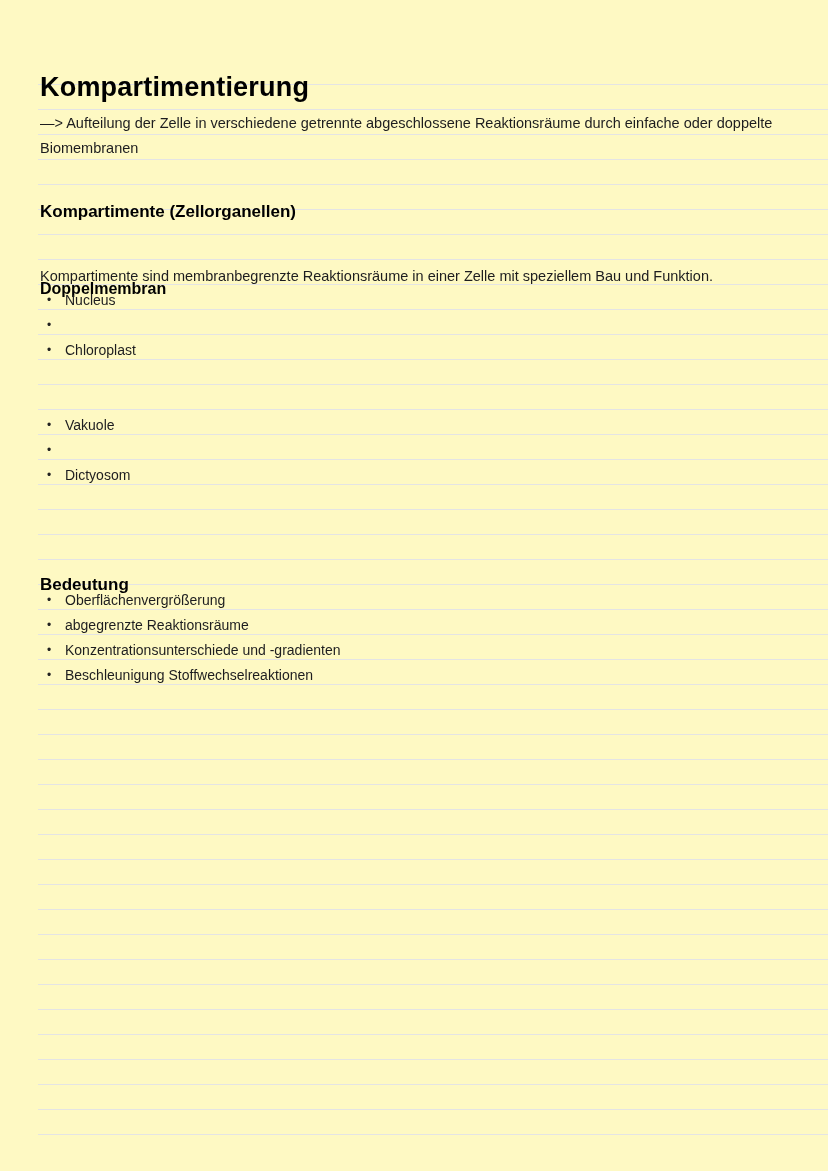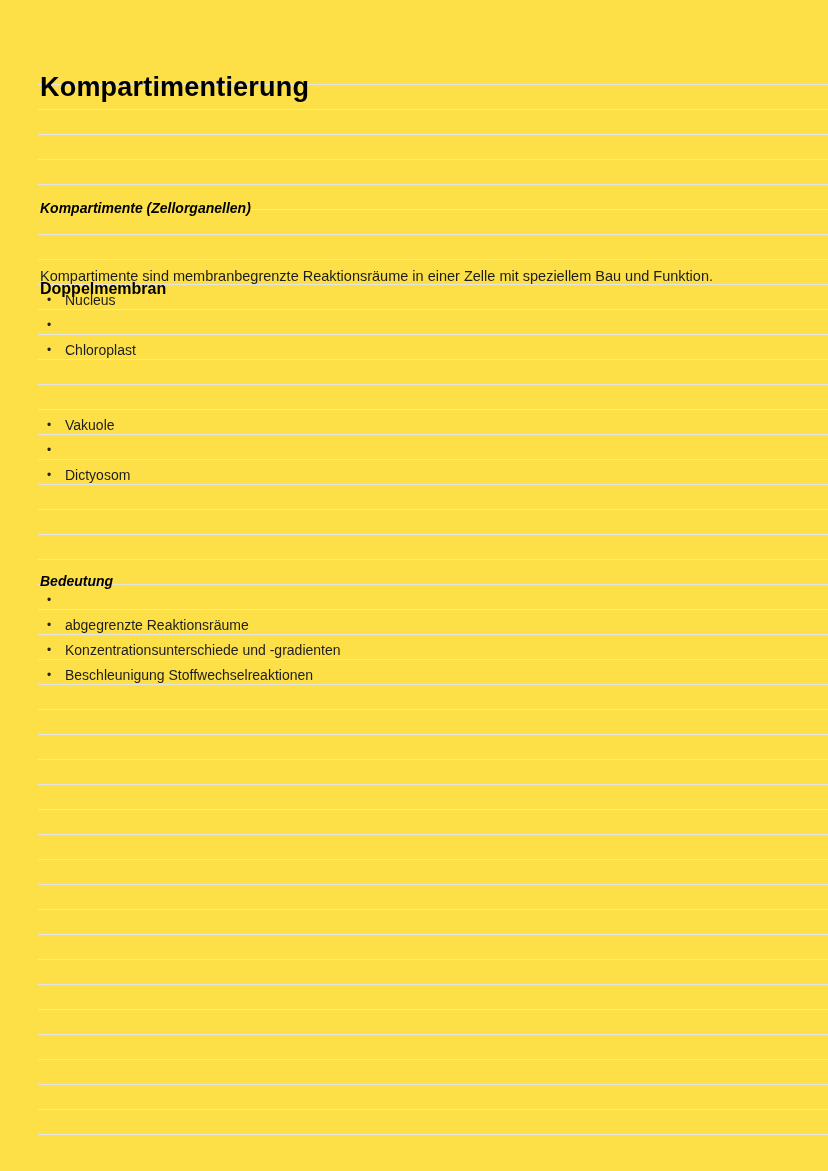--- a/index.html
+++ b/index.html
@@ -8,21 +8,21 @@
     background: #ffffff;
   }
   body {
     font-family: "Liberation Sans", sans-serif;
     color: #1d1d1f;
   }
   .page {
     position: relative;
     width: 828px;
     height: 1171px;
-    background: #fde047;
+    background: #fef9c3;
     overflow: hidden;
   }
   
   .ruling {
     position: absolute;
     left: 38px;
     right: 0;
     top: 84px;
     height: 1052px;
     background: repeating-linear-gradient(
@@ -45,24 +45,23 @@
     letter-spacing: 0.2px;
   }
   .intro {
     top: 96px;
     max-width: 758px;
     font-size: 14.5px;
     line-height: 25px;
     color: #1d1d1f;
   }
   .h2 {
-    font-size: 14px;
+    font-size: 17px;
     font-weight: 700;
     color: #000000;
-    font-style: italic;
   }
   .pos-h2a { top: 188px; }
   .pos-h2b { top: 561px; }
   .body-text {
     top: 216px;
     font-size: 14.5px;
     line-height: 25px;
     color: #1d1d1f;
     margin-top: 48px;
   }
@@ -101,20 +100,21 @@
 </style>
 </head>
 <body>
 
 <div class="page">
 
   <div class="ruling"></div>
 
   <h1 class="abs title">Kompartimentierung</h1>
 
+  <p class="abs intro">—&gt; Aufteilung der Zelle in verschiedene getrennte abgeschlossene Reaktionsräume durch einfache oder doppelte Biomembranen</p>
 
   <h2 class="abs h2 pos-h2a">Kompartimente (Zellorganellen)</h2>
 
   <p class="abs body-text">Kompartimente sind membranbegrenzte Reaktionsräume in einer Zelle mit speziellem Bau und Funktion.</p>
 
   <h3 class="abs h3 pos-h3a">Doppelmembran</h3>
 
   <div class="abs list pos-list1">
     <div class="li">
       <span class="dot">•</span>
@@ -142,20 +142,21 @@
       <span class="dot">•</span>
       <span class="label">Dictyosom</span>
     </div>
   </div>
 
   <h2 class="abs h2 pos-h2b">Bedeutung</h2>
 
   <div class="abs list pos-list3">
     <div class="li">
       <span class="dot">•</span>
+      <span class="label">Oberflächenvergrößerung</span>
     </div>
     <div class="li">
       <span class="dot">•</span>
       <span class="label">abgegrenzte Reaktionsräume</span>
     </div>
     <div class="li">
       <span class="dot">•</span>
       <span class="label">Konzentrationsunterschiede und -gradienten</span>
     </div>
     <div class="li">

